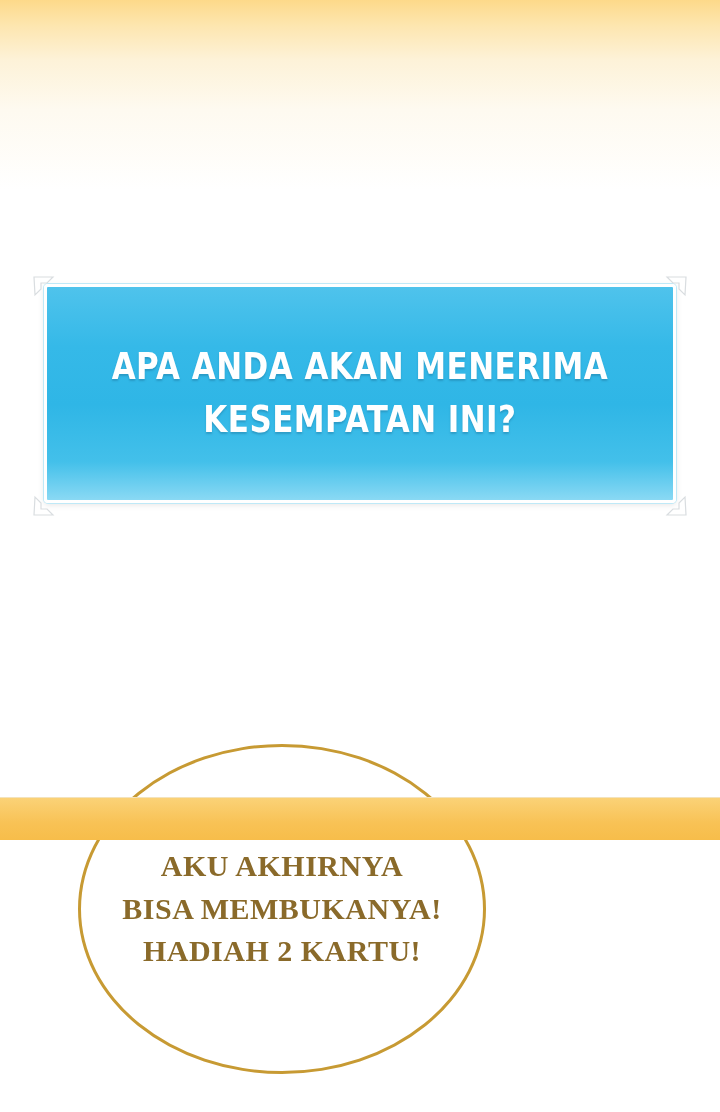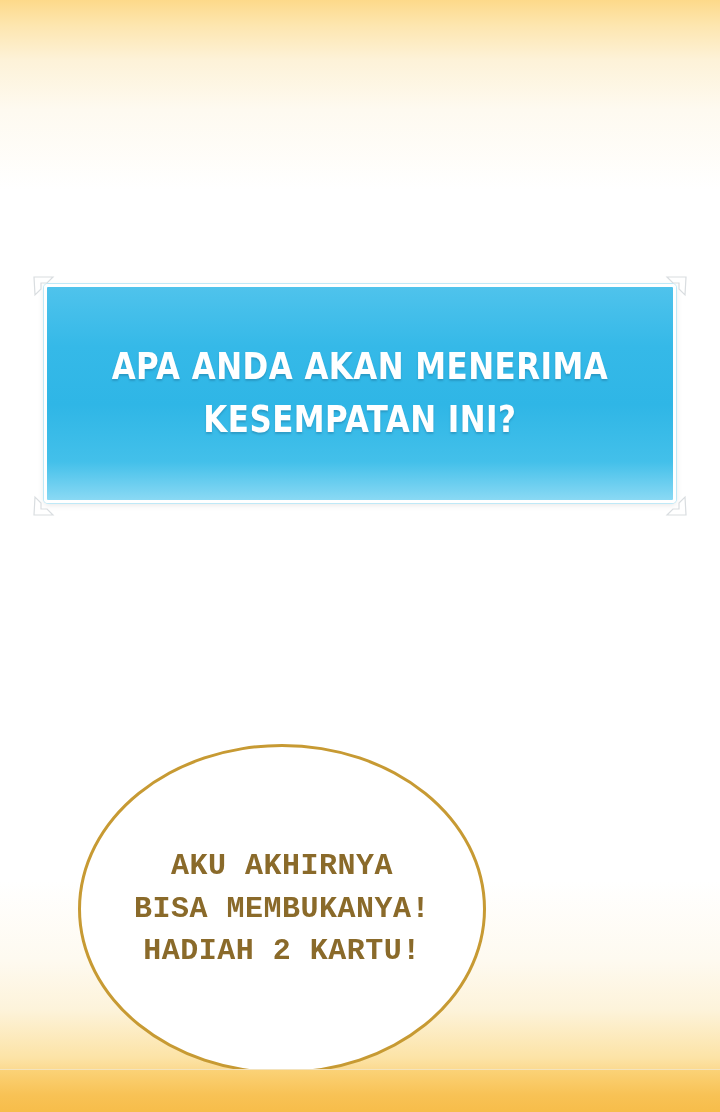--- a/index.html
+++ b/index.html
@@ -10,21 +10,21 @@
     width: 720px;
     height: 1112px;
     overflow: hidden;
     font-family: "Liberation Sans", sans-serif;
     background: #ffffff;
   }
 
   .page {
     position: relative;
     width: 720px;
-    height: 1112px;
+    height: 840px;
     background: linear-gradient(to bottom,
         #fdd98a 0px,
         #fde6b0 26px,
         #fdf2d8 60px,
         #fefaf0 110px,
         #ffffff 190px,
         #ffffff 880px,
         #fefaf0 960px,
         #fdf3da 1010px,
         #fce3a6 1058px,
@@ -103,21 +103,21 @@
   }
 
   .bubble-text {
     position: absolute;
     left: 0;
     top: 50%;
     width: 100%;
     transform: translateY(-50%);
     text-align: center;
     color: #8a6a2a;
-    font-family: Liberation Mono, monospace;
+    font-family: Liberation Serif, serif;
     font-weight: bold;
     font-size: 30px;
     line-height: 1.42;
     letter-spacing: 0.5px;
     white-space: pre-line;
     text-shadow: 0 1px 0 rgba(255,255,255,0.8);
   }
 
   
   .ground {

